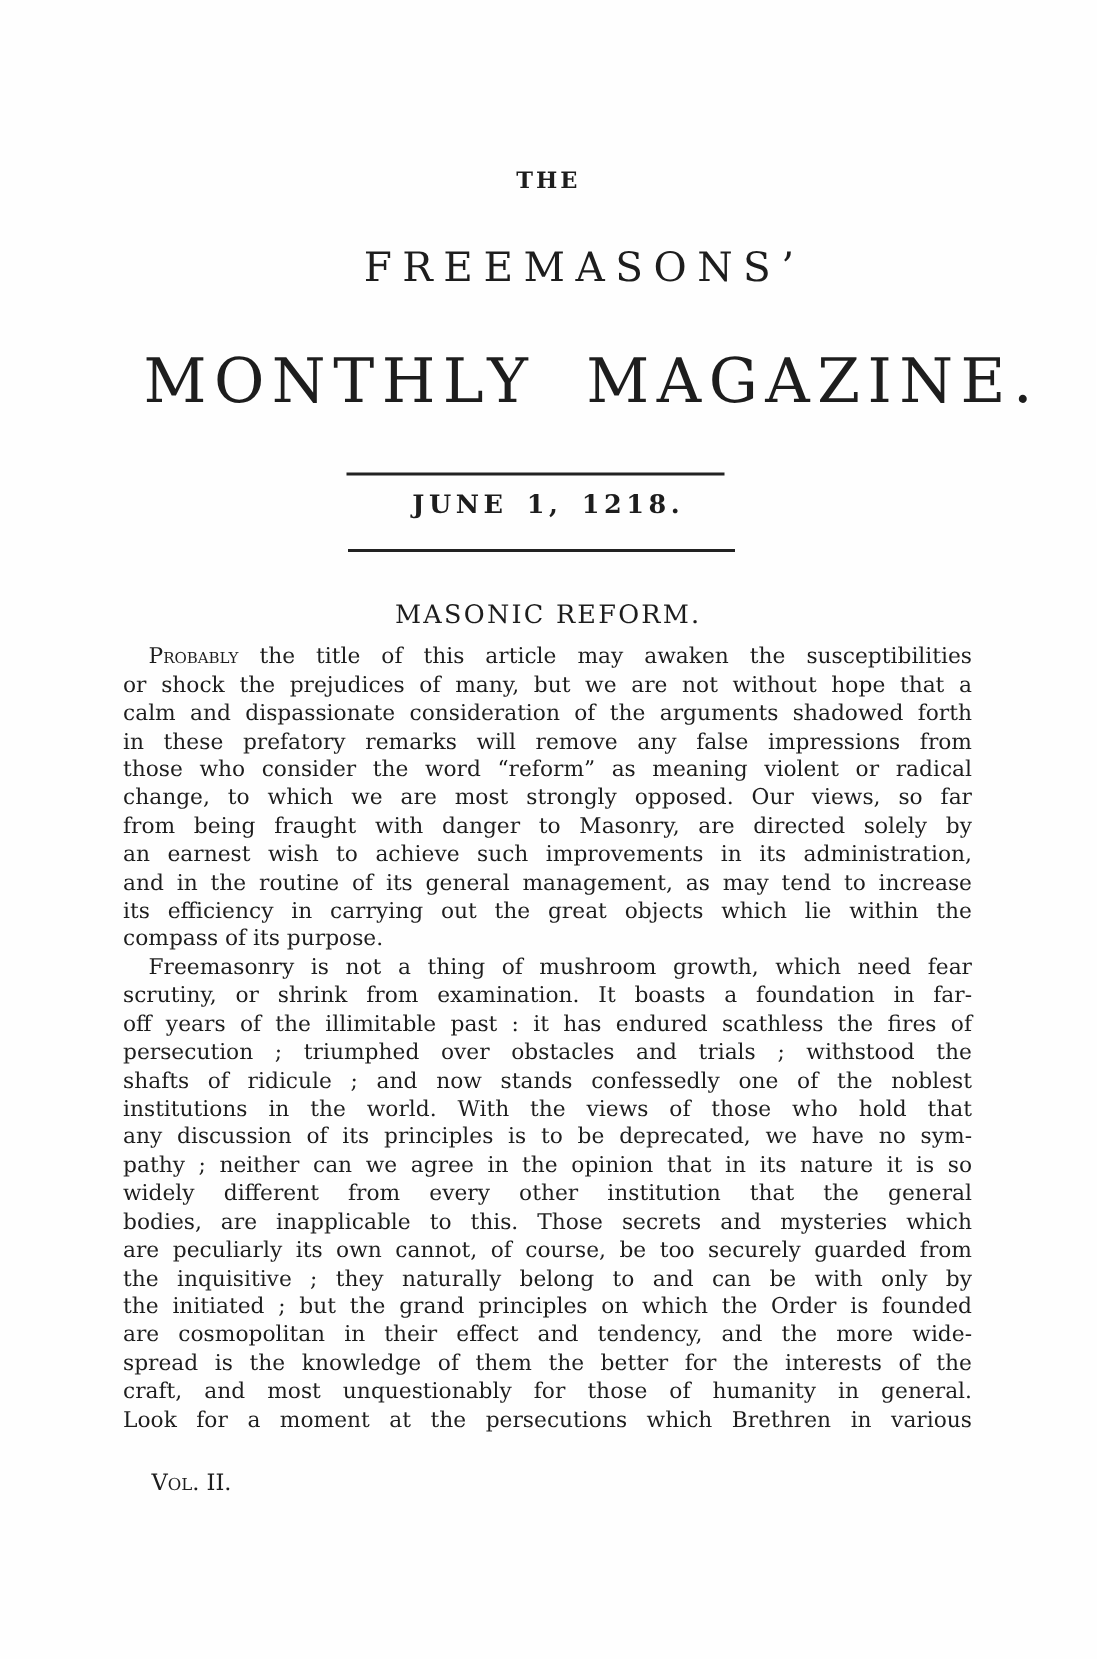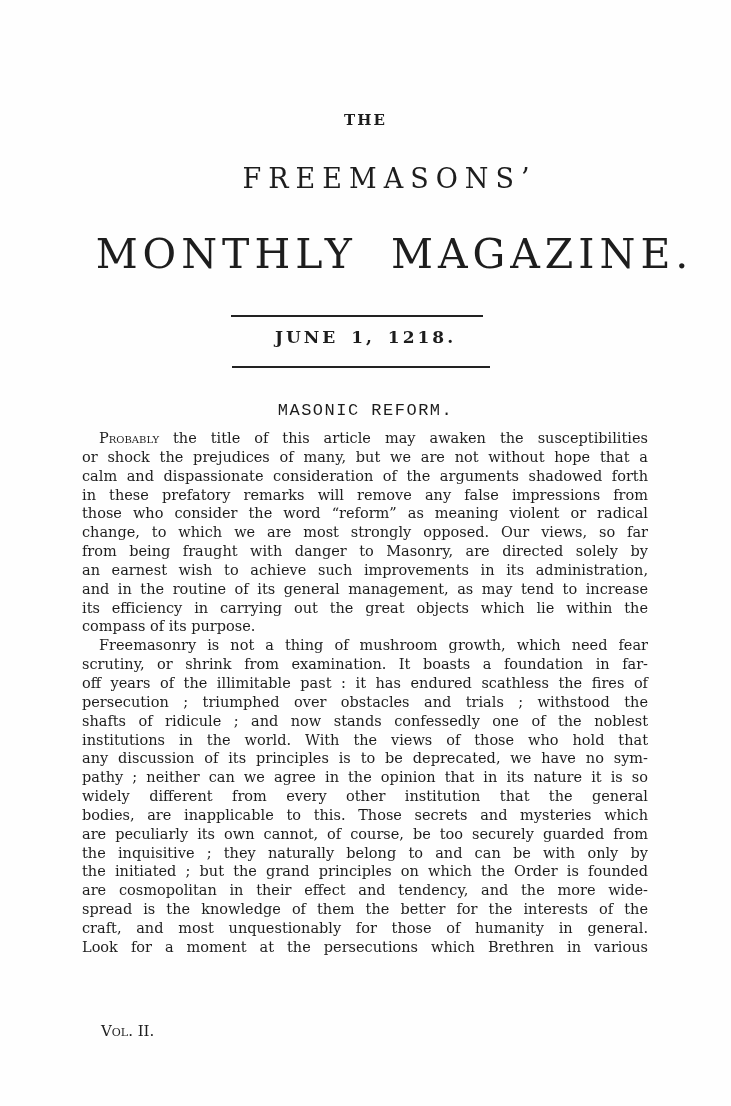--- a/index.html
+++ b/index.html
@@ -54,41 +54,40 @@
     top: 329px;
     font-size: 17px;
     font-weight: 700;
     letter-spacing: 3px;
     word-spacing: 4px;
   }
   .article-heading {
     top: 402px;
     font-size: 17px;
     letter-spacing: 1.5px;
-    font-family: Liberation Mono, monospace;
   }
   .article-body {
     position: absolute;
     top: 429px;
     left: 82px;
     width: 566px;
     font-size: 14.5px;
   }
   .para { margin: 0; }
   .tline {
     line-height: 18.85px;
     text-align: justify;
     text-align-last: justify;
   }
   .tline.rag   { text-align-last: left; }
   .tline.first { text-indent: 17px; }
   .sc { font-variant: small-caps; }
   .page-footer {
     position: absolute;
-    top: 1022px;
+    top: 979px;
     left: 82px;
     width: 566px;
     height: 22px;
     font-size: 15px;
     line-height: 18px;
   }
   .footer-volume {
     position: absolute;
     left: 19px;
     top: 0;

